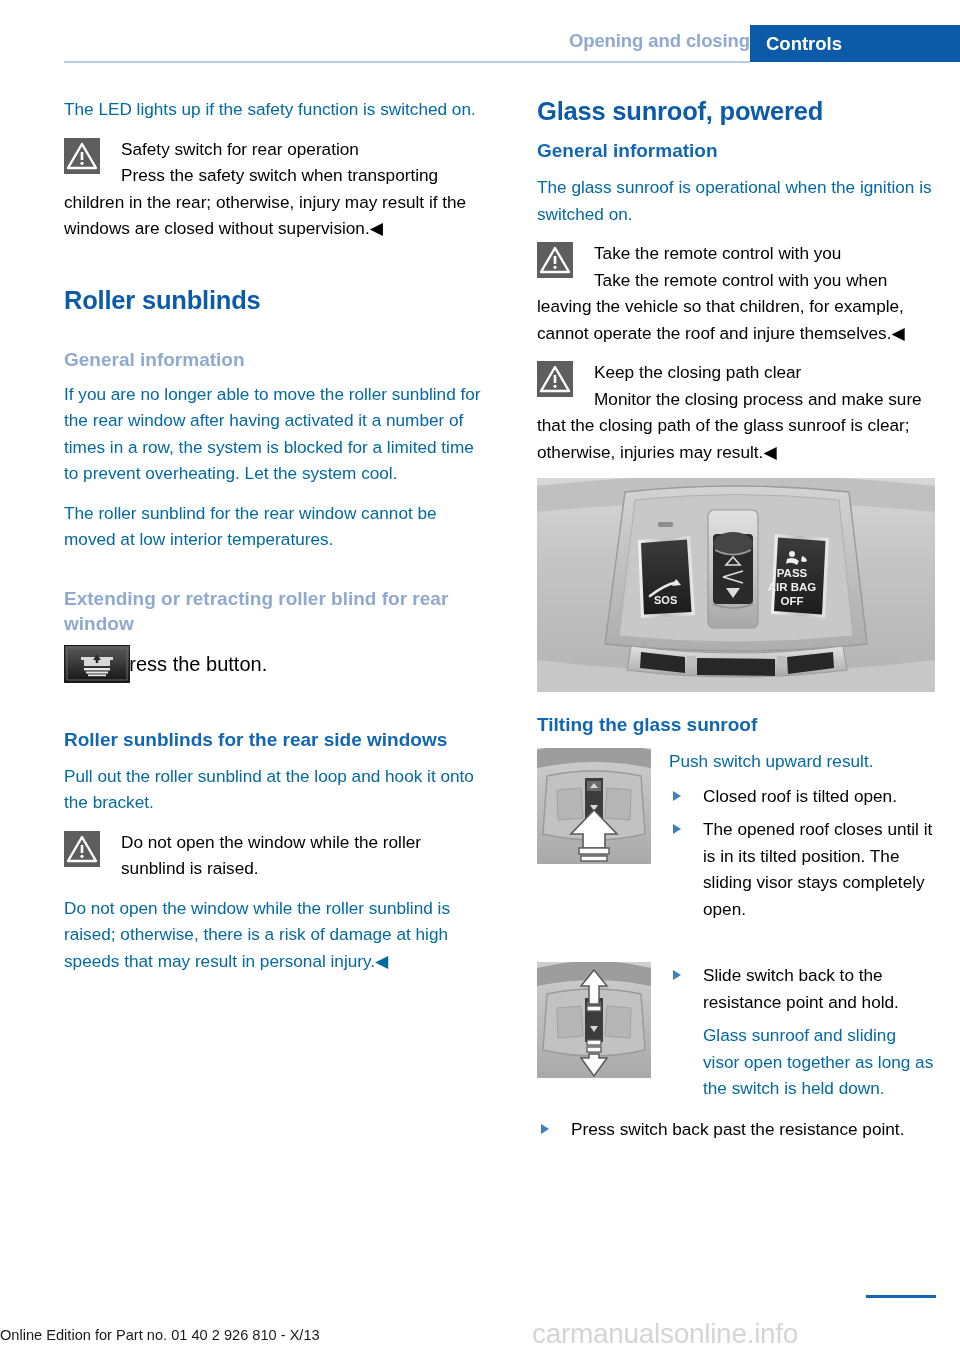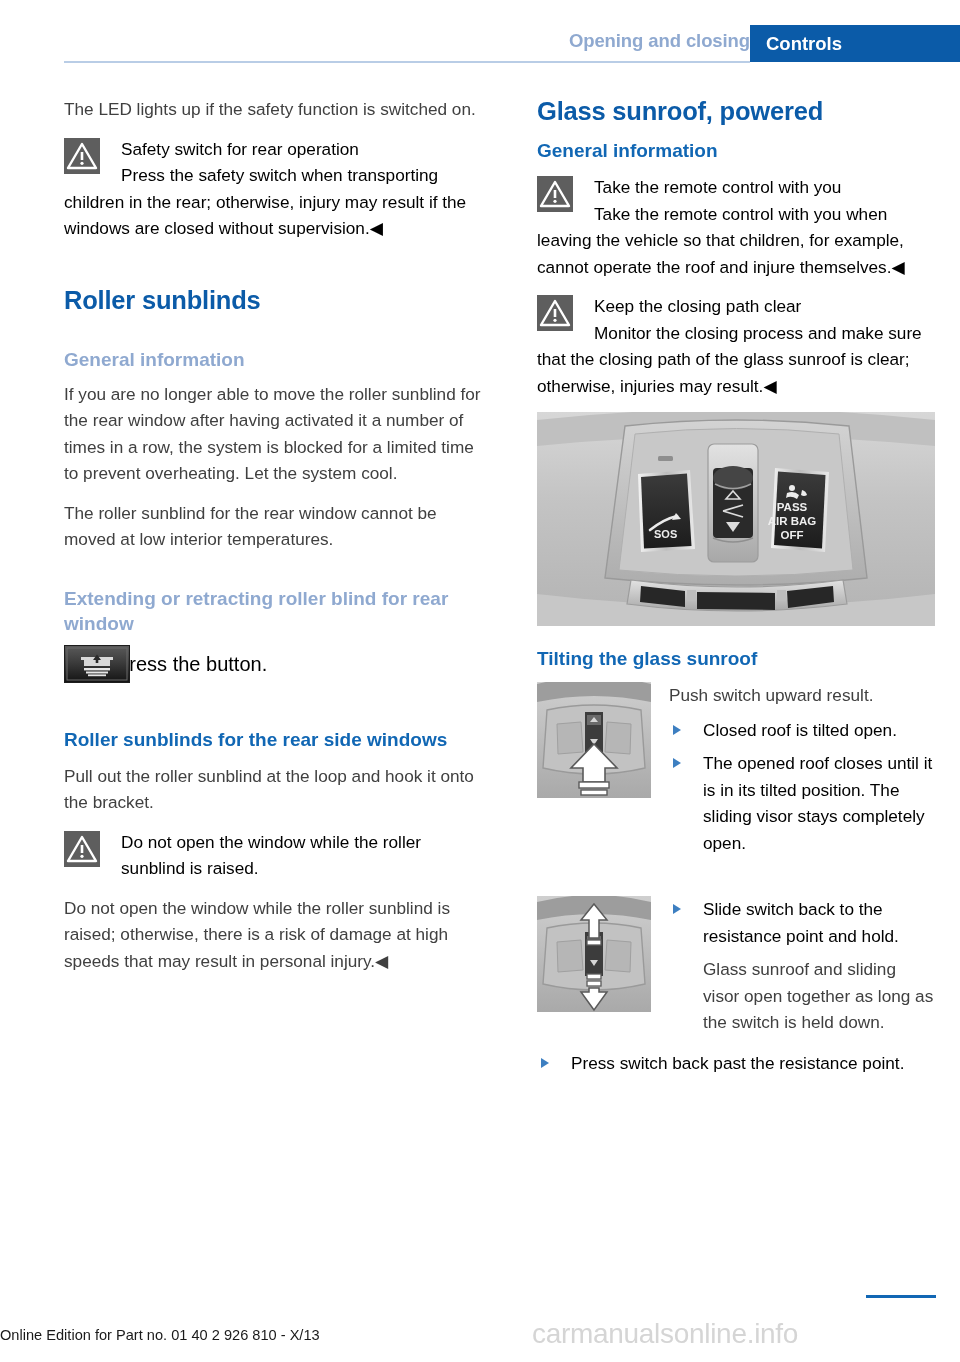--- a/index.html
+++ b/index.html
@@ -68,21 +68,21 @@
     width: 422px;
   }
   .col-left  { left: 64px; }
   .col-right { left: 537px; width: 398px; }
 
   
   p.body {
     margin: 0 0 13px 0;
     font-size: 17.2px;
     line-height: 26.5px;
-    color: #404040;
+    color: #0369a1;
   }
   h1.title {
     margin: 0 0 11px 0;
     font-size: 25.5px;
     font-weight: bold;
     color: #0b5ba8;
     line-height: 31px;
     letter-spacing: -0.2px;
   }
   h2.sub {
@@ -331,20 +331,21 @@
 
   <p class="body">Do not open the window while the roller sunblind is raised; otherwise, there is a risk of damage at high speeds that may result in personal injury.◀</p>
 </div>
 
 <div class="col col-right">
 
   <h1 class="title">Glass sunroof, powered</h1>
 
   <h2 class="sub">General information</h2>
 
+  <p class="body">The glass sunroof is operational when the ignition is switched on.</p>
 
   <div class="warn">
     <span class="warn-icon">
       <svg width="36" height="36" viewBox="0 0 36 36">
         <polygon points="18,6 32,30 4,30" fill="none" stroke="#ffffff" stroke-width="2.4" stroke-linejoin="round"></polygon>
         <rect x="16.7" y="14" width="2.6" height="8" fill="#ffffff"></rect>
         <circle cx="18" cy="25.3" r="1.6" fill="#ffffff"></circle>
       </svg>
     </span>
     <p class="warn-head">Take the remote control with you</p>

